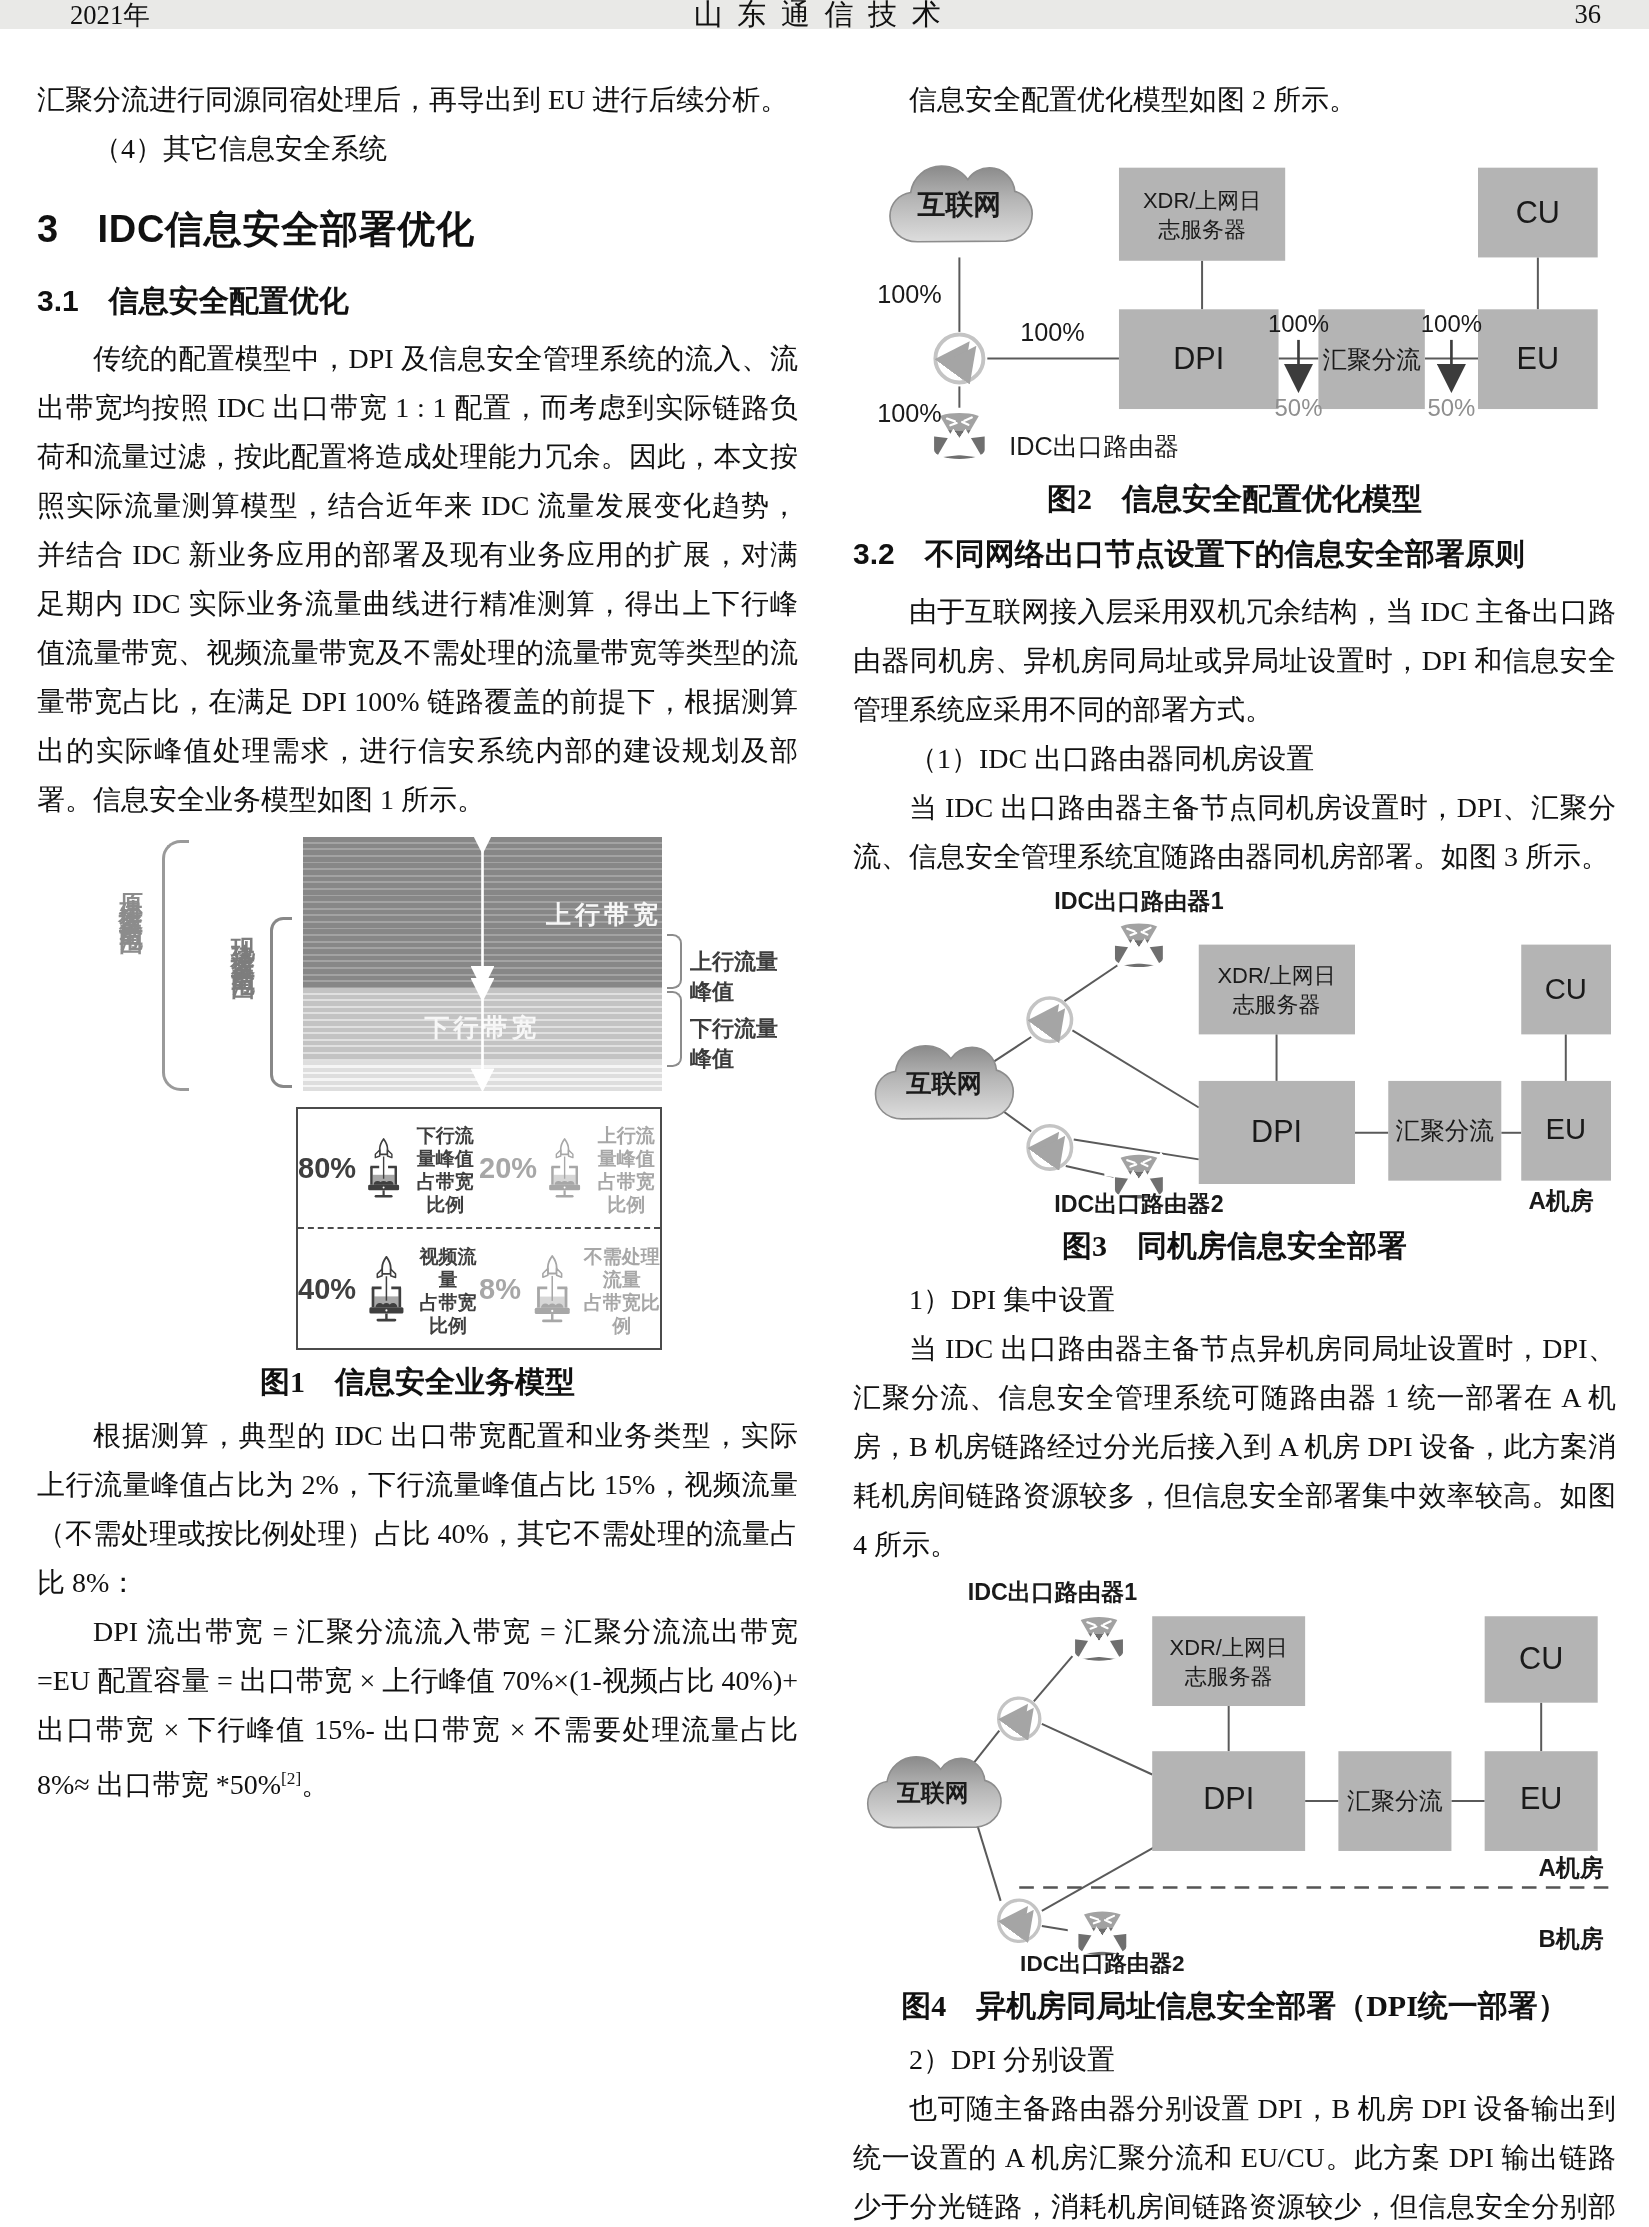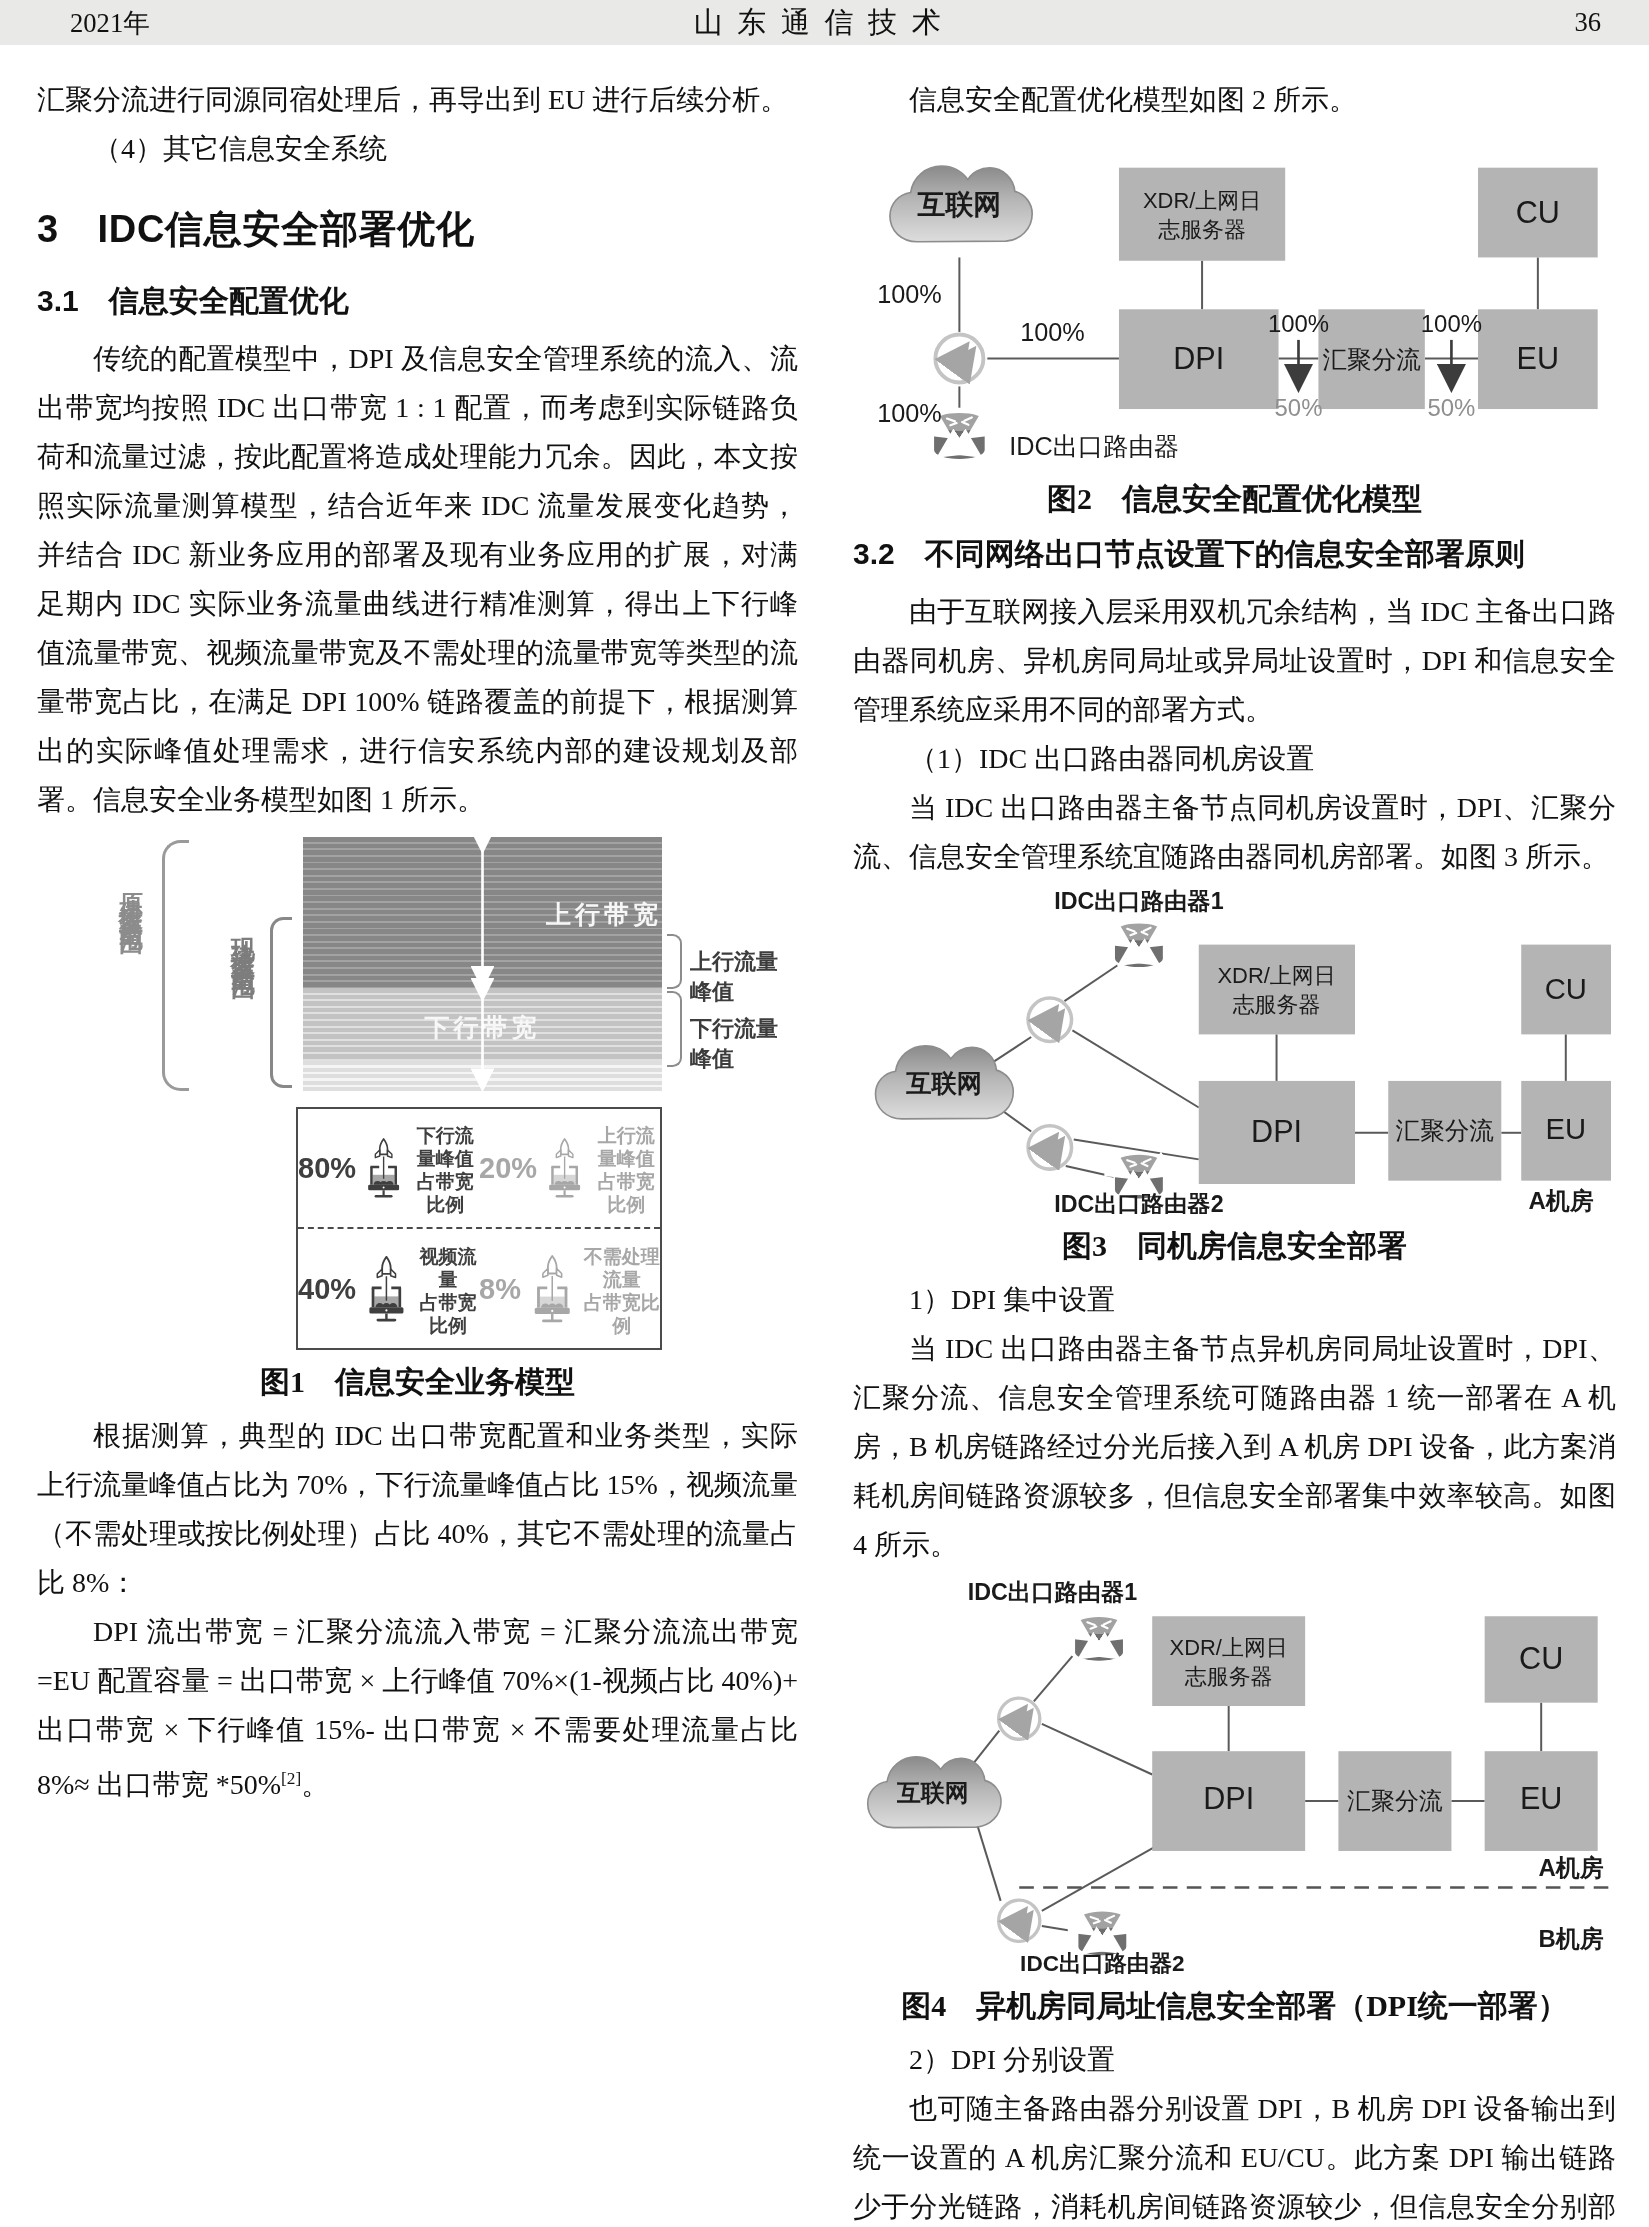--- a/index.html
+++ b/index.html
@@ -2,21 +2,21 @@
 <html style="--box-fill: #b4b4b4; --line: #5a5a5a; --text: #1a1a1a; --muted: #8f8f8f; --header-band: #e9e9e7;font-size:10.6px"><head>
 <meta charset="utf-8">
 <style>
   :root{
     --box-fill:#b4b4b4; --line:#5a5a5a; --text:#1a1a1a; --muted:#8f8f8f; --header-band:#e9e9e7;
   }
   html,body{margin:0;padding:0;}
   body{width:1649px;height:2227px;background:#ffffff;position:relative;overflow:hidden;
        font-family:"Liberation Serif","DejaVu Serif",serif;color:#111;}
   
-  .band{position:absolute;left:0;top:0;width:1649px;height:45px;background:var(--header-band);
+  .band{position:absolute;left:0;top:0;width:1649px;height:29px;background:var(--header-band);
         display:flex;align-items:center;}
   .band .yr{margin-left:70px;font-size:26.6px;}
   .band .jt{position:absolute;left:50%;transform:translateX(-50%);font-size:29px;letter-spacing:14.6px;}
   .band .pg{position:absolute;right:48px;font-size:26.6px;}
   
   .col{position:absolute;top:43px;}
   .col-left{left:37px;width:761px;}
   .col-right{left:853px;width:763px;}
   .body-p{font-size:28px;line-height:49px;text-align:justify;margin:0;}
   .ind{text-indent:2em;}
@@ -197,21 +197,21 @@
         <div class="f1lab">
           <div>不需处理流量</div>
           <div>占带宽比例</div>
         </div>
       </div>
     </div>
   </div>
 
   <div class="fig-cap">图1　信息安全业务模型</div>
 
-  <p class="body-p ind">根据测算，典型的 IDC 出口带宽配置和业务类型，实际上行流量峰值占比为 70%，下行流量峰值占比 15%，视频流量（不需处理或按比例处理）占比 40%，其它不需处理的流量占比 8%：</p>
+  <p class="body-p ind">根据测算，典型的 IDC 出口带宽配置和业务类型，实际上行流量峰值占比为 2%，下行流量峰值占比 15%，视频流量（不需处理或按比例处理）占比 40%，其它不需处理的流量占比 8%：</p>
   <p class="body-p ind"><span>DPI 流出带宽 = 汇聚分流流入带宽 = 汇聚分流流出带宽 =EU 配置容量 = 出口带宽 × 上行峰值 70%×(1-视频占比 40%)+ 出口带宽 × 下行峰值 15%- 出口带宽 × 不需要处理流量占比 8%≈ 出口带宽 *50%</span><sup>[2]</sup><span>。</span></p>
 </div>
 
 <div class="col col-right">
   <p class="body-p ind first">信息安全配置优化模型如图 2 所示。</p>
 
   <svg class="dsvg" width="758" height="336" viewBox="0 0 1140 505">
     <line class="ln" x1="160" y1="190" x2="160" y2="302"></line>
     <line class="ln" x1="202" y1="342" x2="400" y2="342"></line>
     <line class="ln" x1="160" y1="384" x2="160" y2="416"></line>

